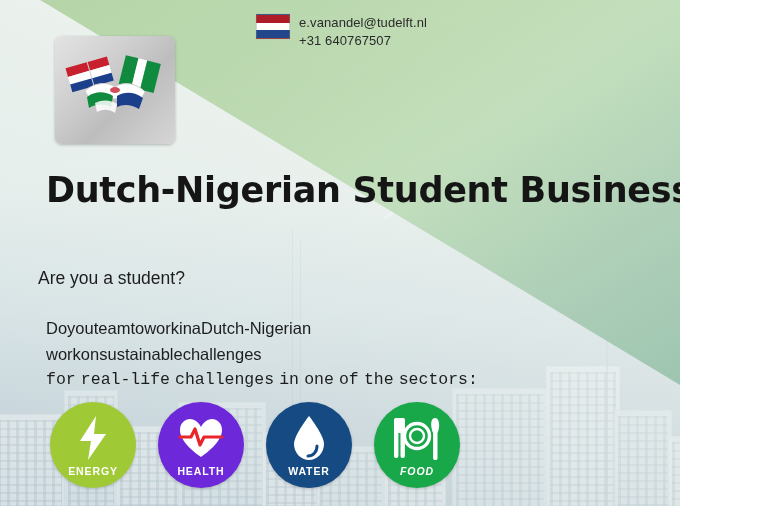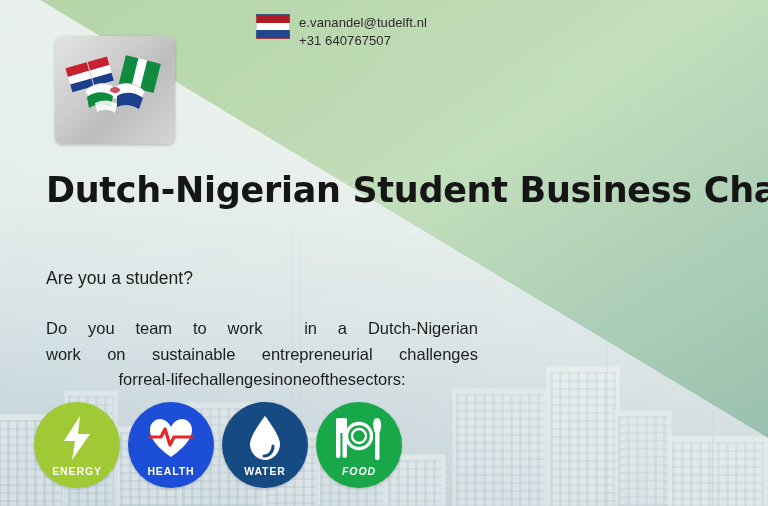--- a/index.html
+++ b/index.html
@@ -1,20 +1,20 @@
 <!DOCTYPE html>
 <html><head>
 <meta charset="utf-8">
 <style>
   html,body{margin:0;padding:0;background:#fff;}
   body{font-family:"Liberation Sans",sans-serif;}
 
   #poster{
     position:relative;
-    width:768px;height:506px;
+    width:680px;height:506px;
     overflow:hidden;
     background:#cfe3c4;
   }
 
   
   .bg-photo{
     position:absolute;inset:0;
     background:
       linear-gradient(to bottom,
         rgba(214,230,235,0.00) 0%,
@@ -84,28 +84,28 @@
 
   
   .title{
     position:absolute;left:46px;top:170px;
     font-size:35px;font-weight:700;color:#151515;
     letter-spacing:-.3px;white-space:nowrap;
     font-family:"DejaVu Sans","Liberation Sans",sans-serif;
   }
 
   
-  .q{position:absolute;left:46px;top:268px;font-size:17.5px;color:#1d1d1d;}
+  .q{position:absolute;left:38px;top:268px;font-size:17.5px;color:#1d1d1d;}
   .para{position:absolute;left:46px;top:316px;width:432px;}
   .pline{font-size:16.5px;color:#1d1d1d;line-height:1.55;
-         display:flex;justify-content:space-between;white-space:nowrap;}
-  .pline.last{justify-content:center;}
-
-  
-  .sectors{position:absolute;left:34px;top:402px;display:flex;gap:8px;}
+         display:flex;white-space:nowrap;}
+  .pline.last{justify-content:space-between;font-family:Liberation Mono, monospace;}
+
+  
+  .sectors{position:absolute;left:50px;top:402px;display:flex;gap:22px;}
   .sector{width:86px;height:86px;border-radius:50%;position:relative;
           display:flex;align-items:center;justify-content:center;
           box-shadow:0 1px 3px rgba(0,0,0,.18);}
   .sector .glyph{margin-top:-11px;}
   .slabel{position:absolute;bottom:11px;left:0;right:0;text-align:center;
           color:#fff;font-size:10.5px;font-weight:700;letter-spacing:.9px;
           font-family:"Liberation Sans",sans-serif;}
 </style>
 </head>
 <body>
@@ -206,21 +206,20 @@
         <span>work</span>
         <span></span>
         <span>in</span>
         <span>a</span>
         <span>Dutch-Nigerian</span>
       </div>
     <div class="pline" id="bl1">
         <span>work</span>
         <span>on</span>
         <span>sustainable</span>
-        <span>entrepreneurial</span>
         <span>challenges</span>
       </div>
     <div class="pline last" id="bl2">
         <span>for</span>
         <span>real-life</span>
         <span>challenges</span>
         <span>in</span>
         <span>one</span>
         <span>of</span>
         <span>the</span>
@@ -232,21 +231,21 @@
 
     <div class="sector" id="sec0" style="background: rgb(159, 202, 53);">
       <span class="glyph">
         <svg width="34" height="46" viewBox="0 0 34 46">
             <path d="M20 1 L4 26 H15 L12 45 L30 19 H18 Z" fill="#fff"></path>
           </svg>
       </span>
       <span class="slabel">ENERGY</span>
     </div>
 
-    <div class="sector" id="sec1" style="background: #1d4ed8;">
+    <div class="sector" id="sec1" style="background: #6d28d9;">
       <span class="glyph">
         <svg width="46" height="42" viewBox="0 0 46 42">
           <path d="M23 40 C6 28 2 19 2 13 C2 6 7 2 12 2 C17 2 21 6 23 10 C25 6 29 2 34 2 C39 2 44 6 44 13 C44 19 40 28 23 40 Z" fill="#fff"></path>
           <path d="M2 20 H13 L17 12 L22 28 L26 20 H44" fill="none" stroke="#e8252a" stroke-width="3.2" stroke-linejoin="round" stroke-linecap="round"></path>
         </svg>
       </span>
       <span class="slabel">HEALTH</span>
     </div>
 
     <div class="sector" id="sec2" style="background: rgb(22, 74, 130);">

